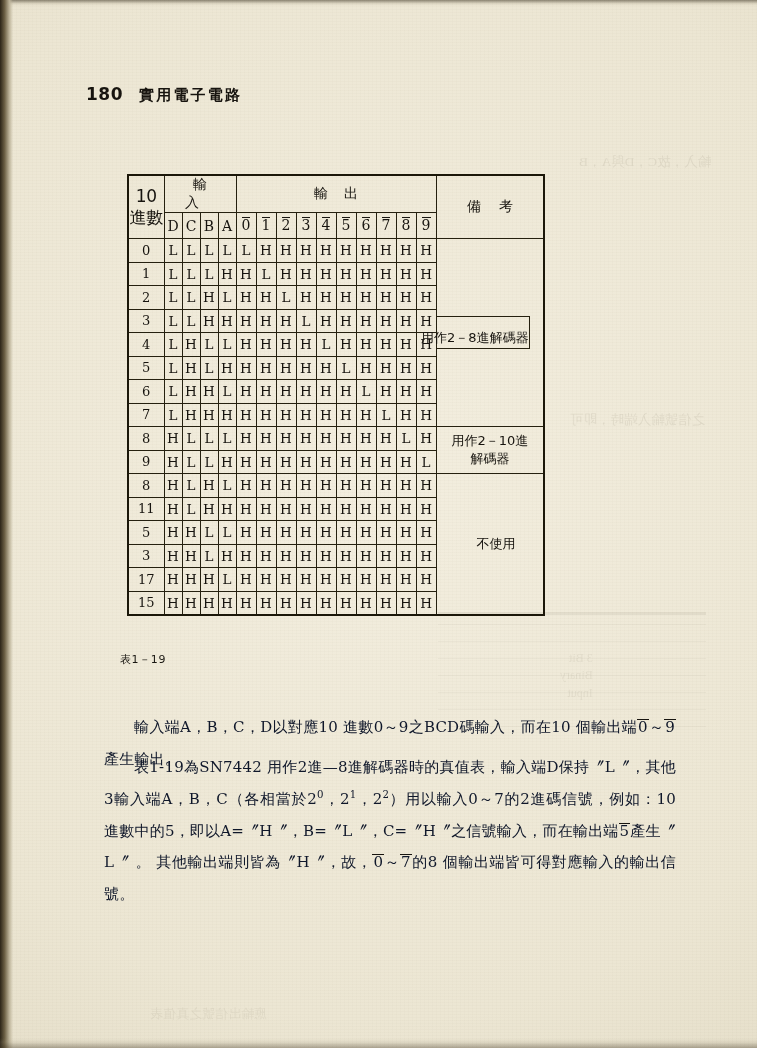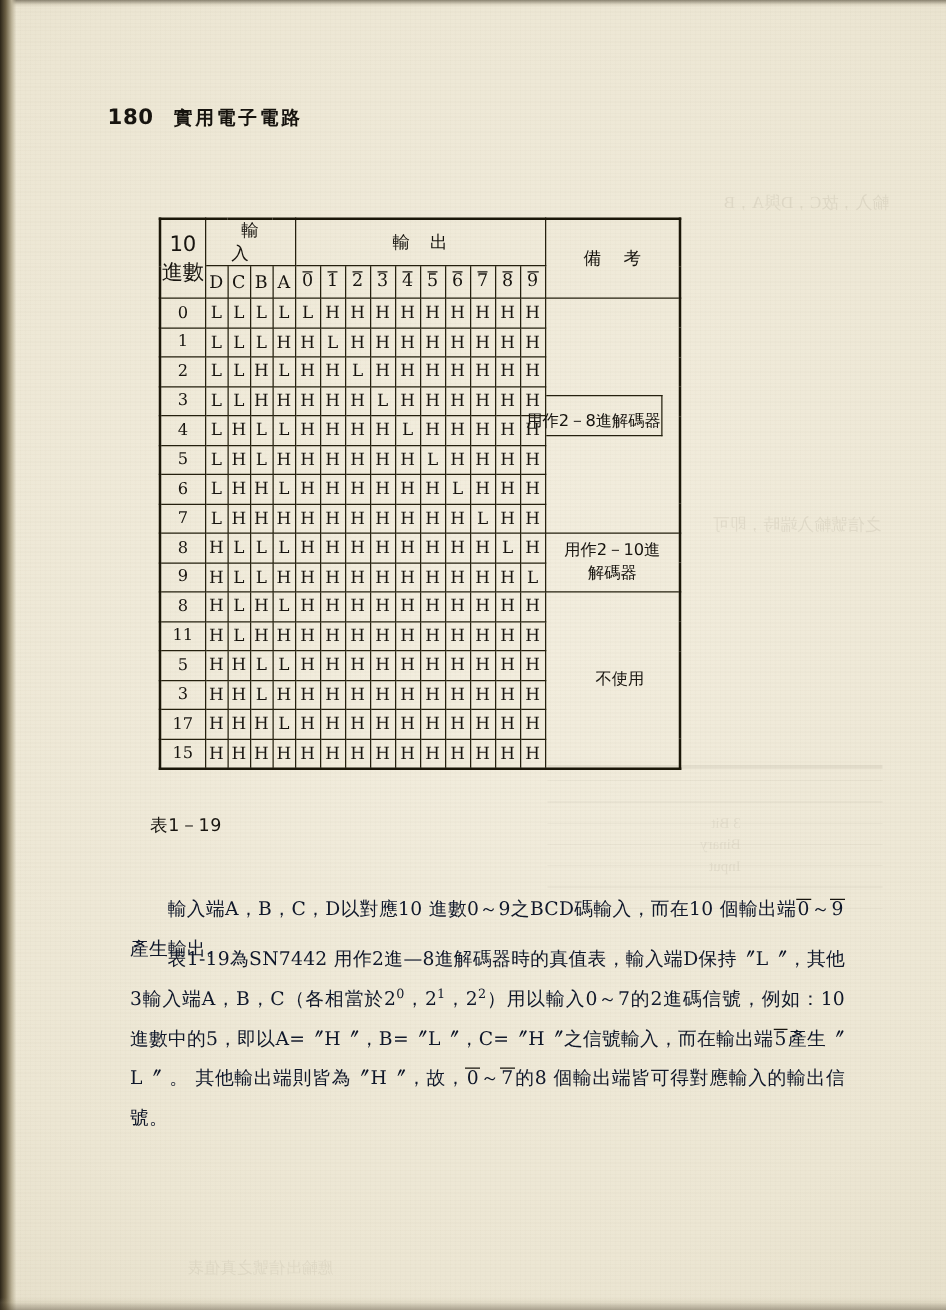--- a/index.html
+++ b/index.html
@@ -194,21 +194,21 @@
     box-sizing: border-box;
     display: flex;
     justify-content: flex-end;
   }
   .note-line { white-space: nowrap; }
 
   .table-caption {
     position: absolute;
     top: 652px; left: 120px;
     font-family: "DejaVu Sans", sans-serif;
-    font-size: 14px;
+    font-size: 11px;
     letter-spacing: 0.6px;
   }
 
   
   .body-text {
     position: absolute;
     left: 104px;
     width: 572px;
     font-family: "DejaVu Serif", "Liberation Serif", serif;
     font-size: 15px;

